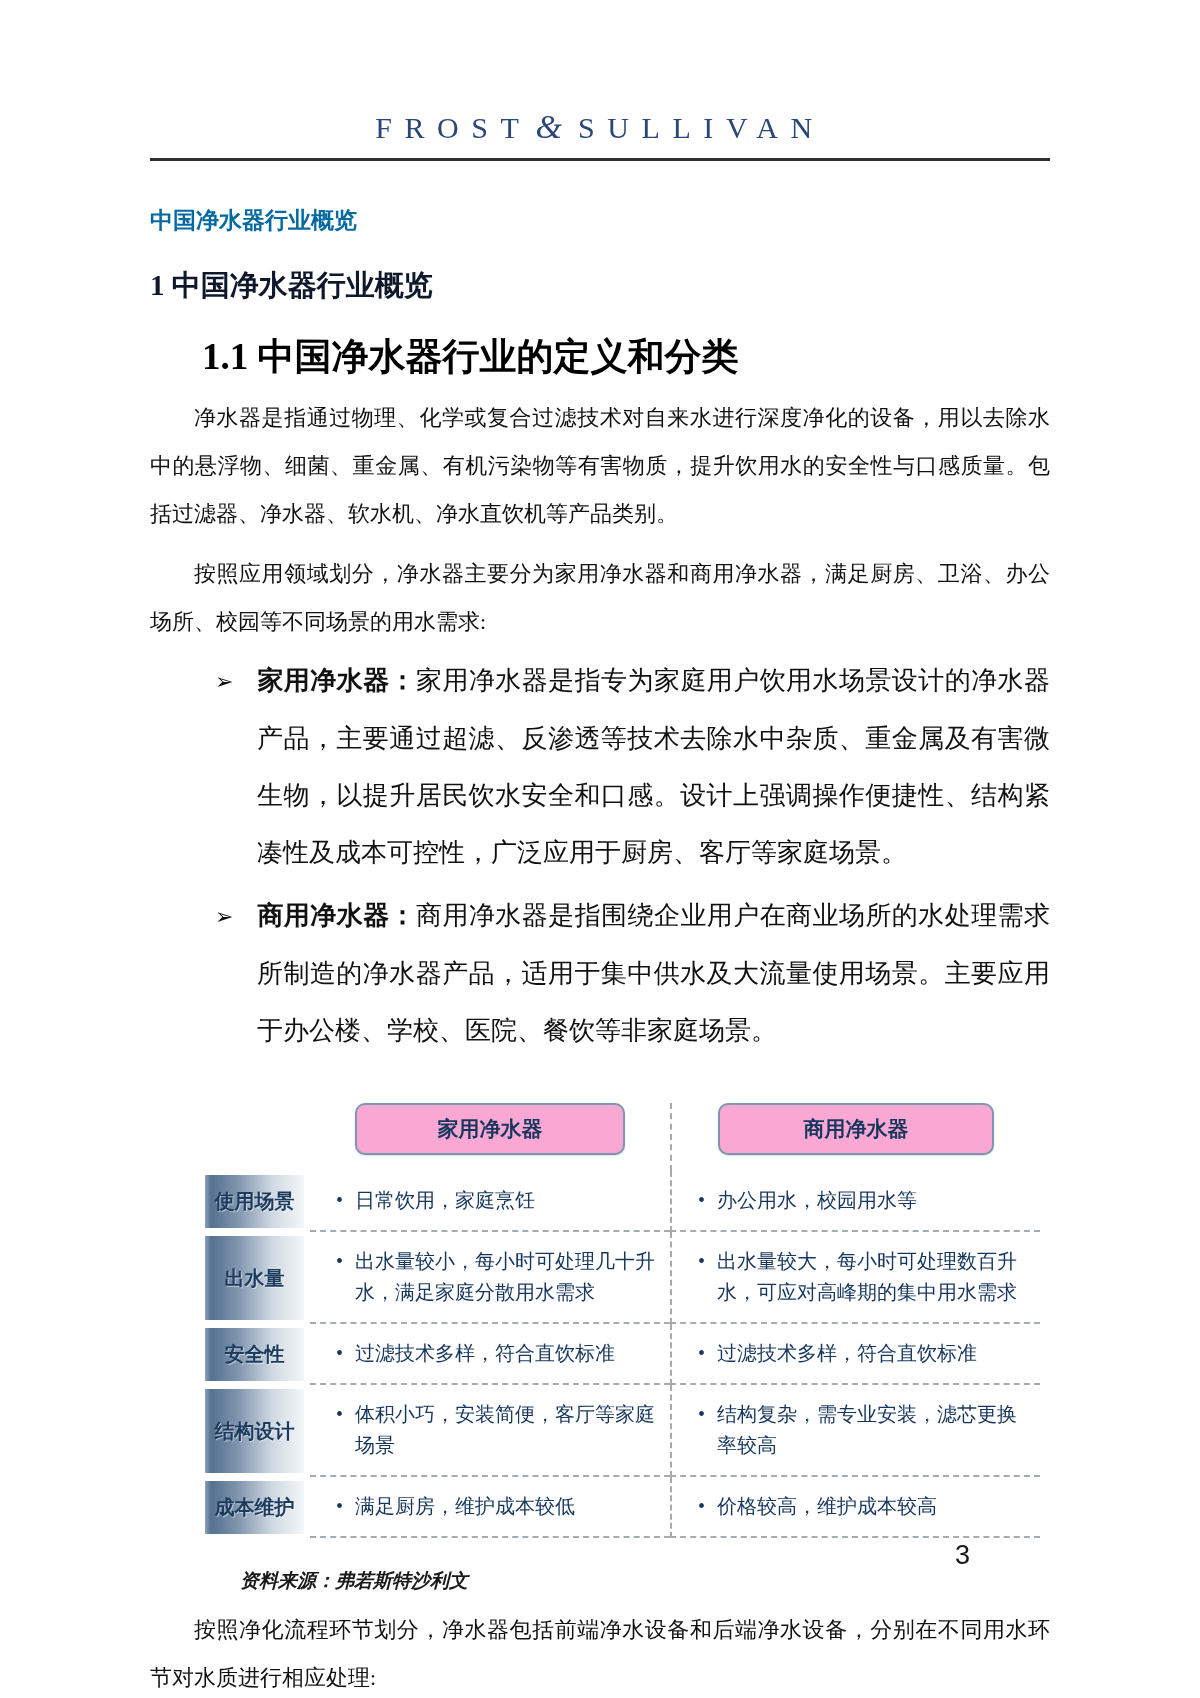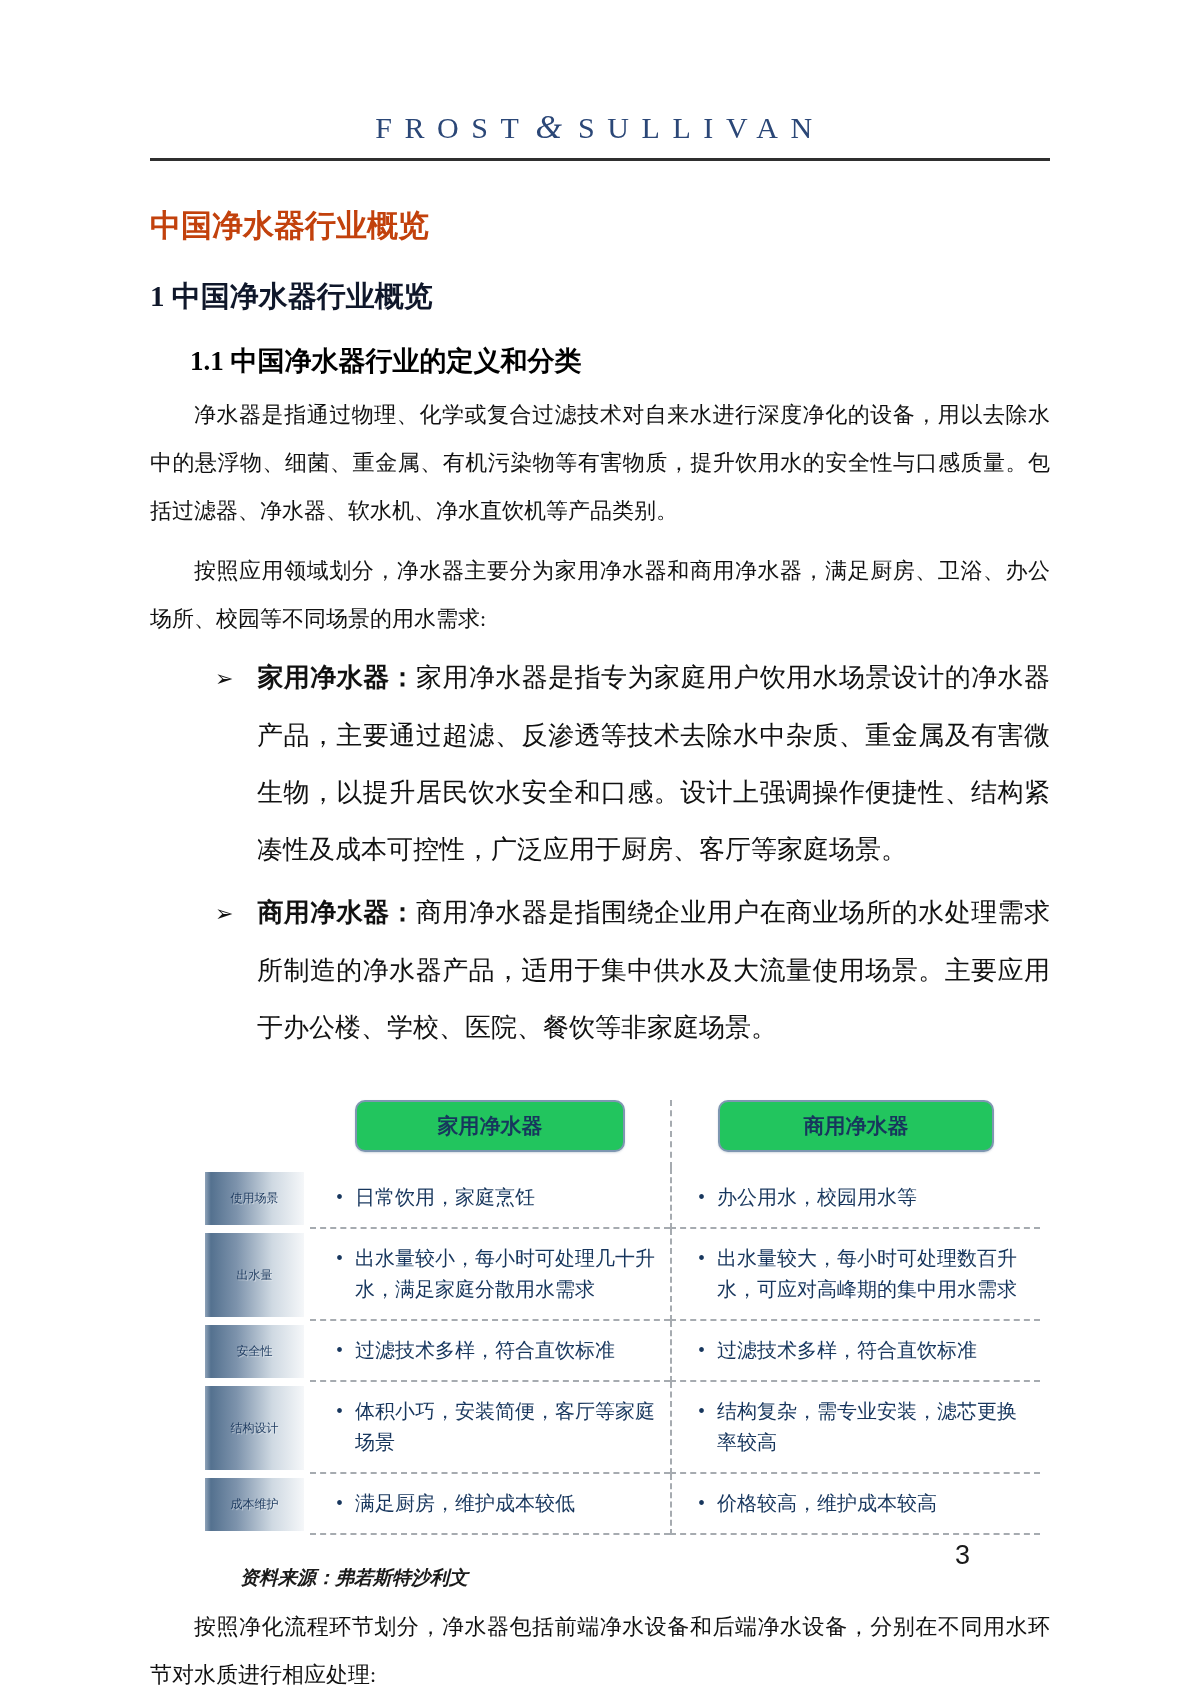--- a/index.html
+++ b/index.html
@@ -32,33 +32,33 @@
     margin:0 16px 0 4px;
   }
   .rule{
     margin-top:12px;
     height:3px;
     background:#2f2f2f;
   }
   
   h1.title{
     margin:44px 0 0 0;
-    font-size:31px;
-    font-weight:bold;
-    color:#c2410c;
+    font-size:23px;
+    font-weight:bold;
+    color:#0369a1;
   }
   h2.section{
     margin:30px 0 0 0;
     font-size:29px;
     font-weight:bold;
     color:#0f172a;
   }
   h3.subsection{
-    margin:26px 0 0 40px;
-    font-size:27px;
+    margin:26px 0 0 52px;
+    font-size:37px;
     font-weight:bold;
     color:#000;
   }
   
   p.body{
     margin:12px 0 0 0;
     font-size:22px;
     line-height:48px;
     text-align:justify;
     text-indent:2em;
@@ -91,39 +91,39 @@
   .hdr-cell{
     display:flex;
     justify-content:center;
     align-items:flex-start;
     padding-bottom:16px;
   }
   .hdr-box{
     width:74%;
     border:2px solid #7e97b1;
     border-radius:10px;
-    background:#22c55e;
+    background:#f9a8d4;
     text-align:center;
     font-weight:bold;
     font-size:21px;
     color:#17365d;
     padding:10px 0;
     box-shadow:0 1px 2px rgba(90,117,144,0.25);
   }
   .label-cell{
     padding:4px 6px 4px 0;
     display:flex;
   }
   .row-label{
     flex:1;
     display:flex;
     align-items:center;
     justify-content:center;
-    font-weight:normal;
-    font-size:12px;
+    font-weight:bold;
+    font-size:20px;
     color:#1d3a5f;
     background:linear-gradient(90deg,#8ea2b8 0%,#54718f 6%,#7d93ac 32%,#cfd9e2 68%,#f5f7f9 100%);
     text-shadow:1px 1px 1px rgba(255,255,255,0.55);
   }
   .content-cell{
     display:flex;
     align-items:center;
     padding:14px 8px 14px 26px;
     line-height:31px;
     border-bottom:2px dashed #a6abb0;

